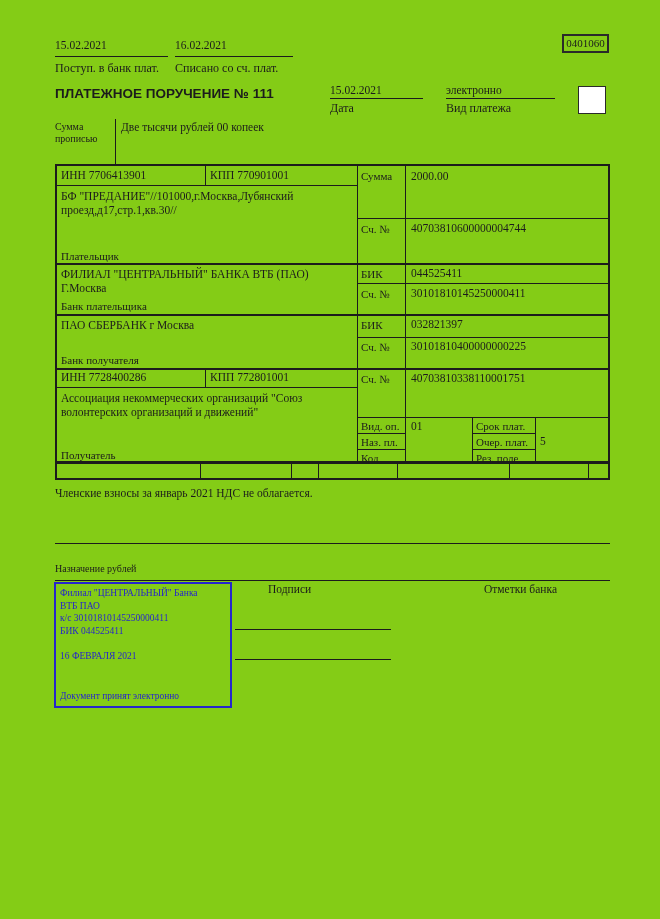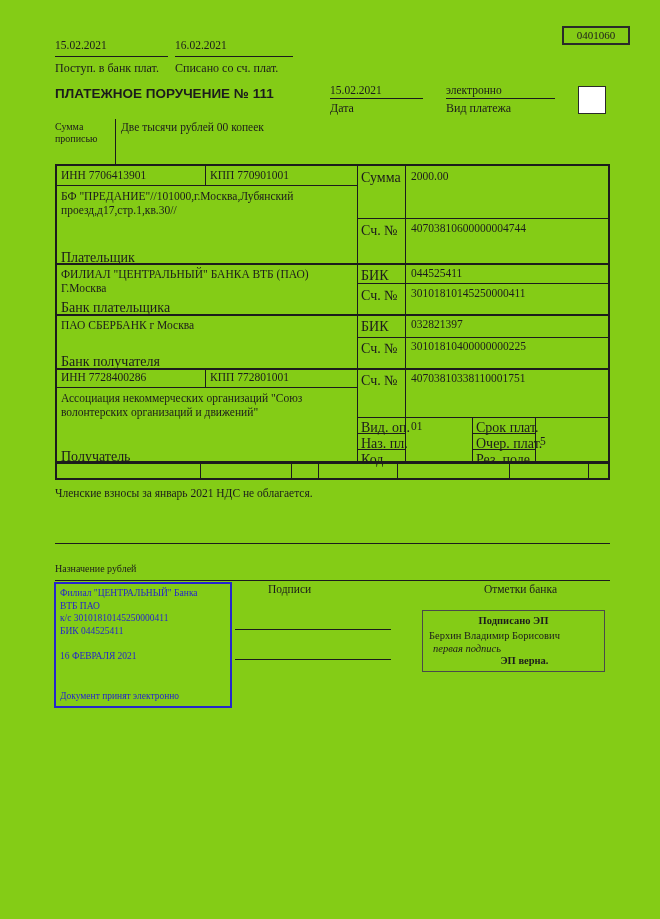--- a/index.html
+++ b/index.html
@@ -11,32 +11,32 @@
   .t11{font-size:11.5px;line-height:1.15;}
   .t9{font-size:10px;line-height:1.2;}
   .t8{font-size:12px;line-height:1.2;}
   .hl{position:absolute;background:#1c1c1c;height:1px;}
   .hl2{position:absolute;background:#1c1c1c;height:2px;}
   .vl{position:absolute;background:#1c1c1c;width:1px;}
   .title{font-family:"Liberation Sans",sans-serif;font-weight:bold;font-size:13.5px;}
   .tbl{position:absolute;left:55px;top:164px;width:555px;height:299px;
        border:2px solid #1c1c1c;box-sizing:border-box;}
   .cell{position:absolute;font-size:11.5px;line-height:1.25;}
-  .lblc{position:absolute;font-size:14px;line-height:1.2;}
+  .lblc{position:absolute;font-size:11px;line-height:1.2;}
   .stamp{
     position:absolute;left:54px;top:582px;width:178px;height:126px;
     border:2px solid #2626cc;box-sizing:border-box;color:#2626cc;
     font-size:9.5px;line-height:1.32;padding:3px 4px;
   }
   .esign{
     position:absolute;left:422px;top:610px;width:183px;height:62px;
     border:1px solid #4a4a4a;box-sizing:border-box;font-size:10.5px;line-height:1.25;
   }
   .codebox{
-    position:absolute;left:562px;top:26px;width:68px;height:19px;
+    position:absolute;left:562px;top:34px;width:47px;height:19px;
     border:2px solid #2a2a2a;box-sizing:border-box;text-align:center;
     font-size:11px;line-height:15px;
   }
   .chk{position:absolute;left:578px;top:86px;width:28px;height:28px;
        border:1.5px solid #2a2a2a;box-sizing:border-box;background:#fff;}
 </style>
 </head>
 <body>
 
 <div class="page">
@@ -153,20 +153,14 @@
     <div>БИК 044525411</div>
     <div style="margin-top:13px;">16 ФЕВРАЛЯ 2021</div>
     <div style="position:absolute;left:4px;bottom:3px;">Документ принят электронно</div>
   </div>
 
   <div class="abs t11" style="left:268px;top:583px;">Подписи</div>
   <div class="hl" style="left:235px;top:629px;width:156px;"></div>
   <div class="hl" style="left:235px;top:659px;width:156px;"></div>
 
   <div class="abs t11" style="left:456px;top:583px;margin-left:28px;">Отметки банка</div>
-  <div class="esign">
-    <div style="text-align:center;font-weight:bold;margin-top:3px;">Подписано ЭП</div>
-    <div style="padding-left:6px;margin-top:2px;">Берхин Владимир Борисович</div>
-    <div style="padding-left:10px;font-style:italic;">первая подпись</div>
-    <div style="text-align:center;font-weight:bold;padding-left:22px;margin-top:-1px;">ЭП верна.</div>
-  </div>
 
 </div>
 
 </body></html>

